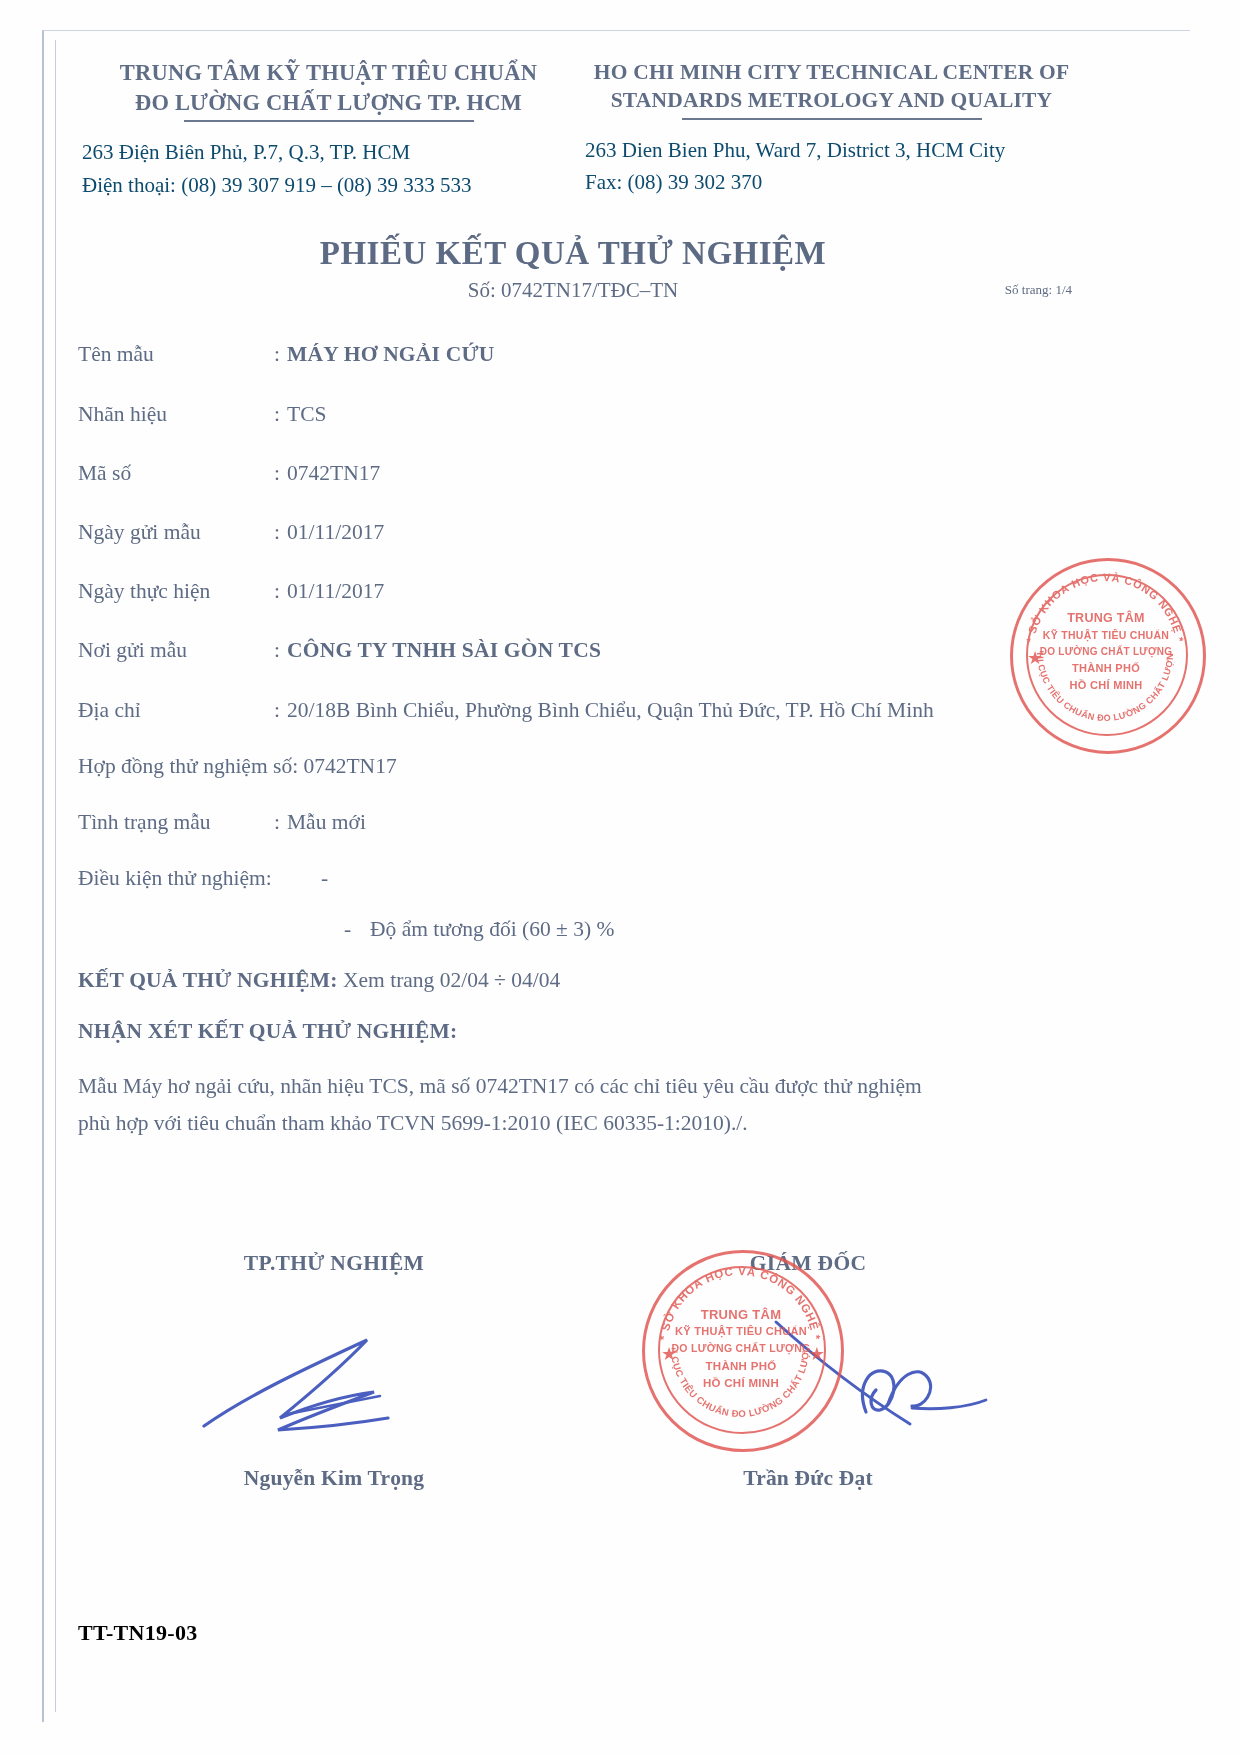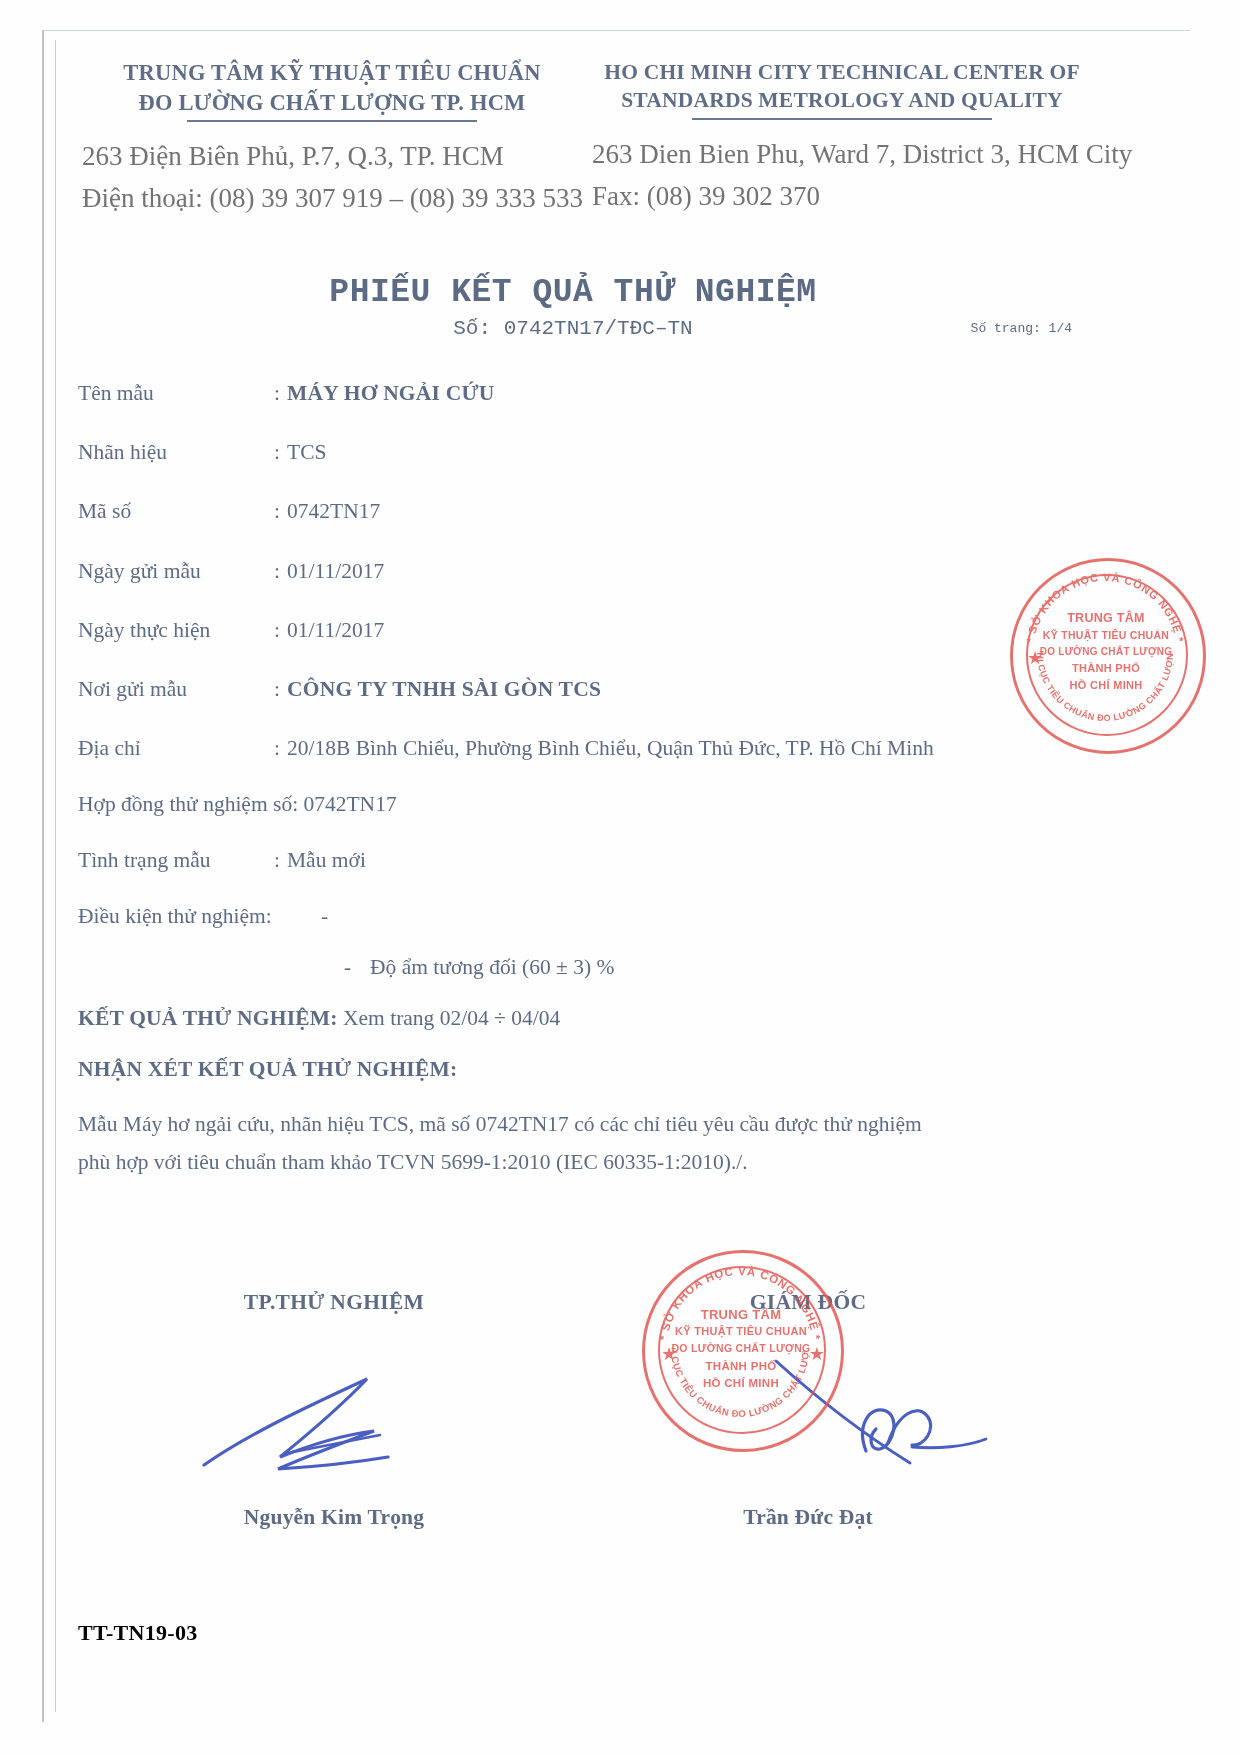--- a/index.html
+++ b/index.html
@@ -73,33 +73,32 @@
   .org-name.right-org { font-size: 21.5px; }
   .org-rule {
     height: 2px;
     background: #6b7891;
     width: 290px;
     margin: 3px auto 0 auto;
   }
   .org-rule.right-rule { width: 300px; }
 
   .addr {
-    font-size: 27px;
+    font-size: 21px;
     line-height: 1.55;
     margin-top: 14px;
-    color: #737373;
+    color: #0c4a6e;
     white-space: nowrap;
   }
 
   
   .title-block {
-    margin-top: 54px;
+    margin-top: 34px;
     position: relative;
     height: 74px;
-    font-family: Liberation Mono, monospace;
   }
   .doc-title {
     font-size: 33px;
     font-weight: bold;
     letter-spacing: 0.5px;
     text-align: center;
     color: #5d6a84;
     margin-left: -10px;
   }
   .doc-sub {

